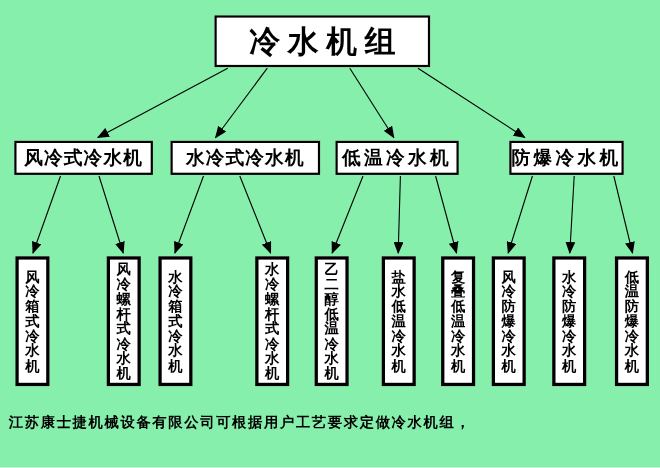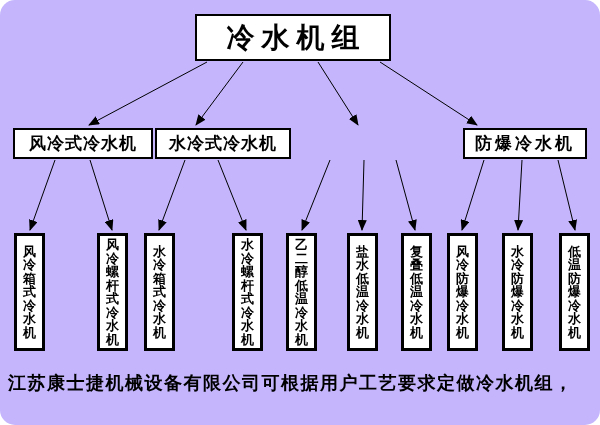--- a/index.html
+++ b/index.html
@@ -4,25 +4,24 @@
 <style>
   html, body {
     margin: 0;
     padding: 0;
     background: #ffffff;
   }
   #stage {
     position: relative;
     width: 600px;
     height: 425px;
-    background: #c4b5fd;
+    background: #86efac;
     font-family: "Liberation Serif", "DejaVu Serif", serif;
     color: #000000;
     overflow: hidden;
-    border-radius: 15px;
   }
   .box {
     position: absolute;
     border: 2px solid #000000;
     background: #ffffff;
     display: flex;
     align-items: center;
     justify-content: center;
     box-sizing: border-box;
     text-align: center;
@@ -35,24 +34,24 @@
     font-weight: bold;
     padding-left: 7px; 
   }
   .l2-box {
     top: 128px;
     height: 31px;
     font-size: 17px;
     letter-spacing: 1px;
     font-weight: bold;
   }
-  .l2-1 { left: 13px;  width: 140px; }
+  .l2-1 { left: 13px;  width: 126px; }
   .l2-2 { left: 155px; width: 136px; }
   .l2-3 { left: 305px; width: 112px; letter-spacing: 3px; }
-  .l2-4 { left: 463px; width: 124px; letter-spacing: 3px; }
+  .l2-4 { left: 463px; width: 104px; letter-spacing: 3px; }
   .l3-box {
     top: 233px;
     width: 31px;
     height: 118px;
     border-width: 3px;
     font-size: 13px;
     line-height: 13.5px;
     font-weight: bold;
   }
   .l3-box .vtext {
@@ -78,21 +77,21 @@
   }
   #connectors line {
     stroke: #000000;
     stroke-width: 1;
   }
   .footer-note {
     position: absolute;
     left: 8px;
     top: 371px;
     width: 588px;
-    font-size: 18px;
+    font-size: 13px;
     line-height: 25px;
     letter-spacing: 1.5px;
     font-weight: bold;
     text-align: left;
   }
 </style>
 </head>
 <body>
 
 <div id="stage">
@@ -124,20 +123,23 @@
   <div class="box root-box">
     <span>冷水机组</span>
   </div>
 
   <div class="box l2-box l2-1">
     <span>风冷式冷水机</span>
   </div>
   <div class="box l2-box l2-2">
     <span>水冷式冷水机</span>
   </div>
+  <div class="box l2-box l2-3">
+    <span>低温冷水机</span>
+  </div>
   <div class="box l2-box l2-4">
     <span>防爆冷水机</span>
   </div>
 
   <div class="box l3-box l3-1">
     <span class="vtext">风
 冷
 箱
 式
 冷

